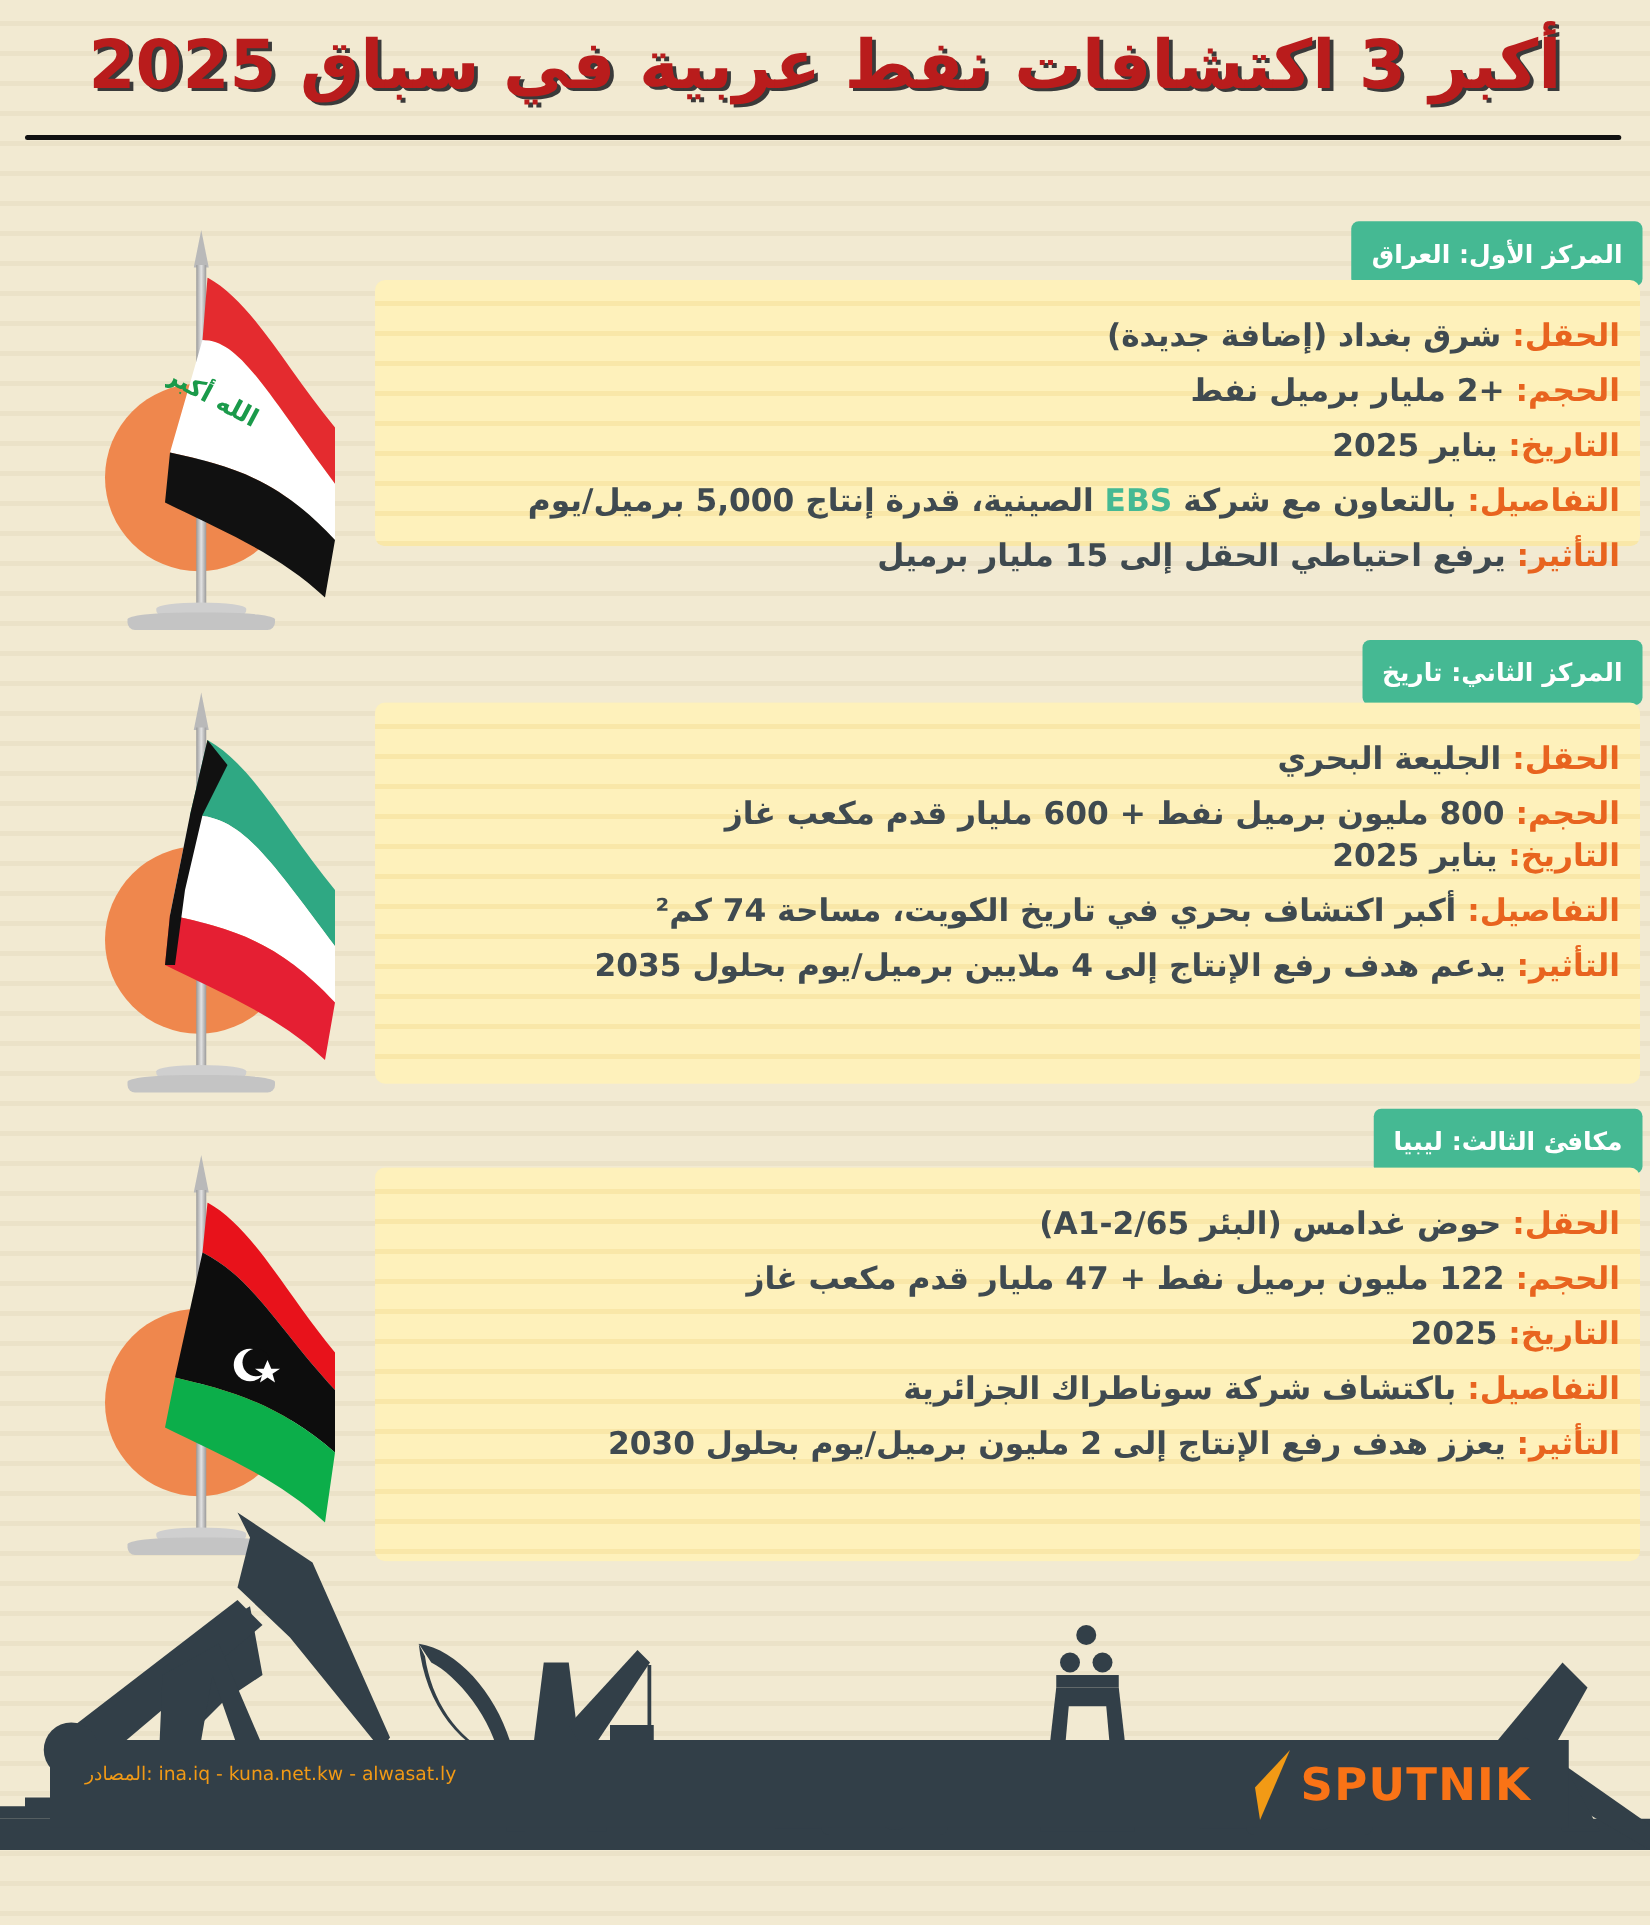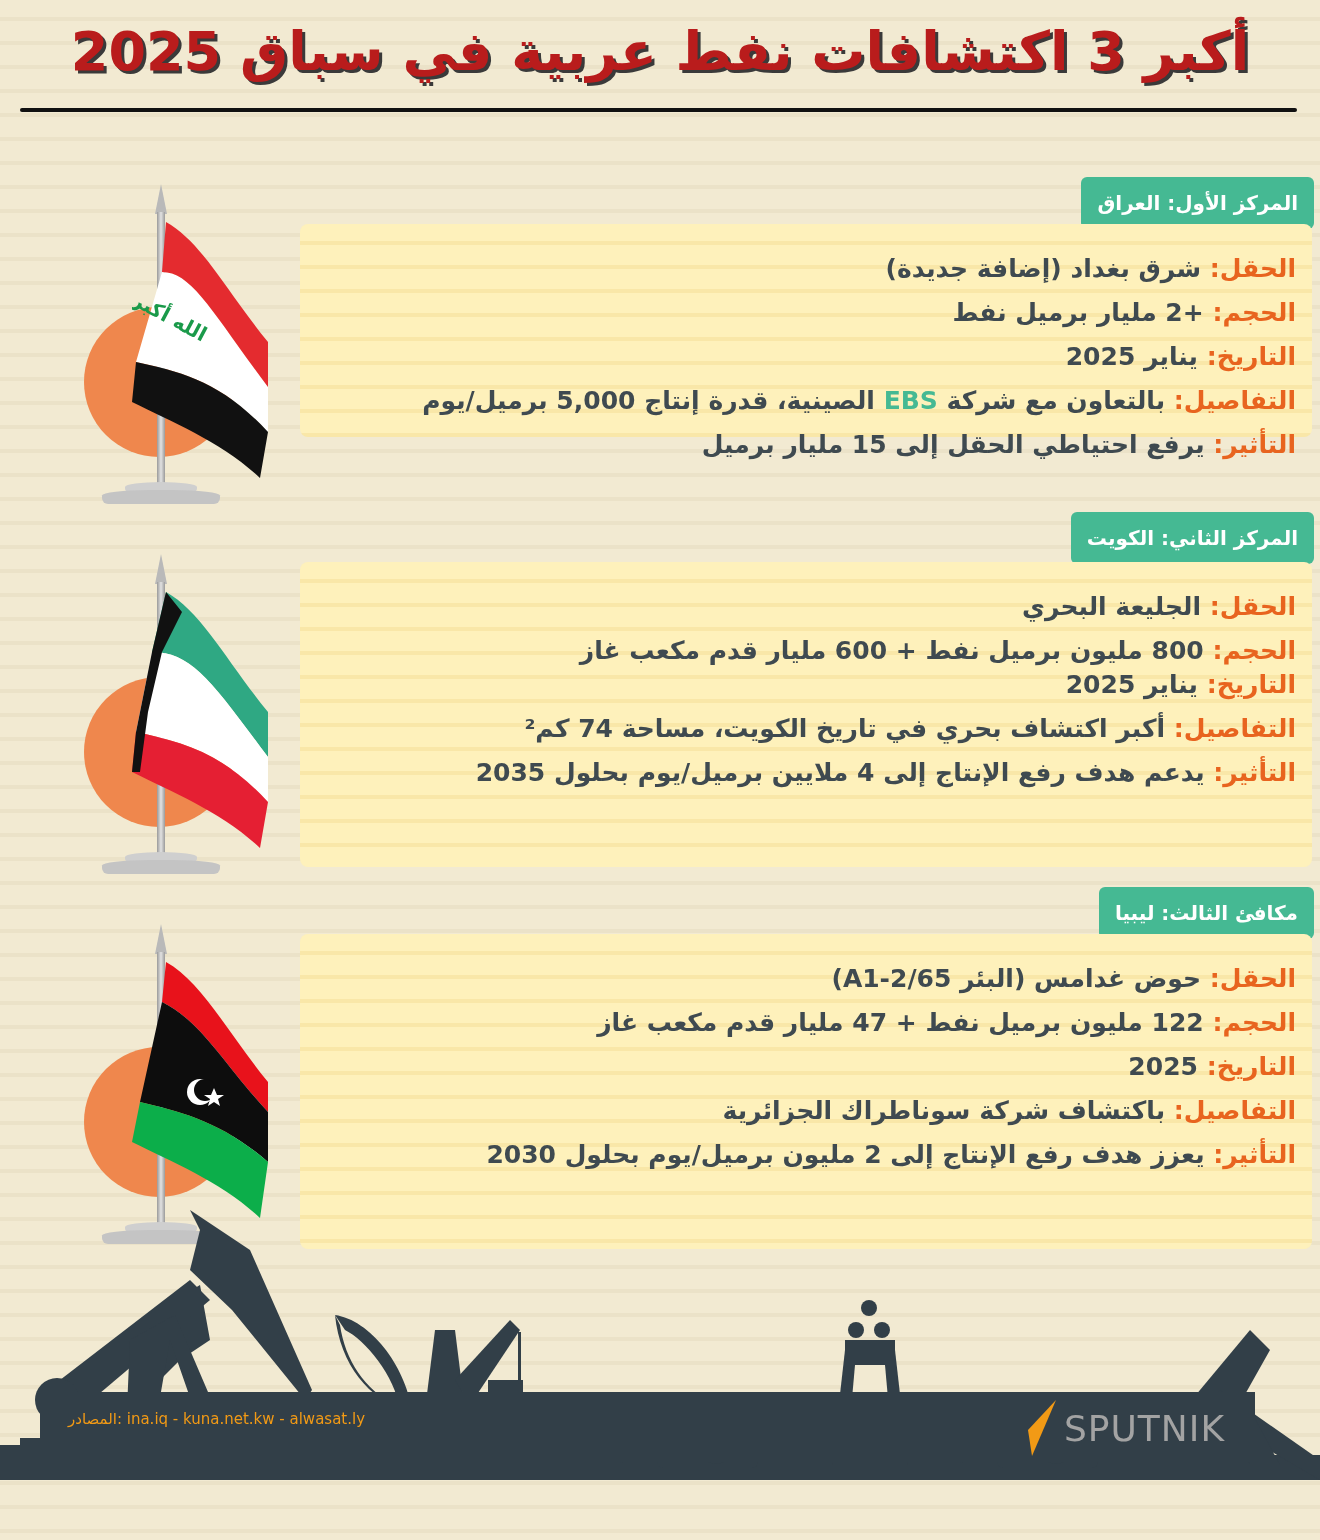--- a/index.html
+++ b/index.html
@@ -69,21 +69,21 @@
     .footer {
       position: absolute; left: 0; top: 1392px; width: 1215px; height: 70px;
       background: #323f48;
       margin-left: 40px;
     }
     .sources {
       position: absolute; left: 28px; top: 18px; direction: ltr;
       font-size: 15px; color: #f29a15; white-space: nowrap;
     }
     .logo { position: absolute; right: 30px; top: 8px; display: flex; align-items: center; direction: ltr; }
-    .logo-text { color: #a3a3a3; font-size: 36px; font-weight: normal; letter-spacing: 1px; margin-left: 6px; }
+    .logo-text { color: #f97316; font-size: 36px; font-weight: bold; letter-spacing: 1px; margin-left: 6px; }
   </style>
 </head>
 <body>
 
 <h1 class="title">أكبر 3 اكتشافات نفط عربية في سباق 2025</h1>
 <div class="title-rule"></div>
 
 <div class="section" style="top:172px;">
   <div class="flag-wrap" style="top:0px;">
     <div class="sun"></div>
@@ -117,21 +117,21 @@
     <svg class="flag-svg" width="140" height="260" viewBox="0 0 140 260">
       <path d="M34 0 C70 20, 95 70, 136 120 L136 165 C80 90, 60 60, 20 60 Z" fill="#2fa883"></path>
       <path d="M20 60 C60 60, 80 90, 136 165 L136 210 C90 160, 50 150, 4 140 Z" fill="#ffffff"></path>
       <path d="M4 140 C50 150, 90 160, 136 210 L128 256 C90 220, 40 200, 0 180 Z" fill="#e51f33"></path>
       <path d="M34 0 L20 60 L4 140 L0 180 L8 180 L16 120 L30 60 L50 20 Z" fill="#111"></path>
     </svg>
     <div class="base1"></div>
     <div class="base2"></div>
   </div>
 
-  <div class="badge" style="top:0px;">المركز الثاني: الكويت</div>
+  <div class="badge" style="top:0px;">المركز الثاني: تاريخ</div>
   <div class="card" style="top:50px; height:305px;">
     <div class="row"><span class="label">الحقل:</span> <span>الجليعة البحري</span></div>
     <div class="row" style="margin-bottom:0;"><span class="label">الحجم:</span> <span>800 مليون برميل نفط + 600 مليار قدم مكعب غاز</span></div>
     <div class="row"><span class="label">التاريخ:</span> <span>يناير 2025</span></div>
     <div class="row"><span class="label">التفاصيل:</span> <span>أكبر اكتشاف بحري في تاريخ الكويت، مساحة 74 كم²</span></div>
     <div class="row"><span class="label">التأثير:</span> <span>يدعم هدف رفع الإنتاج إلى 4 ملايين برميل/يوم بحلول 2035</span></div>
   </div>
 </div>
 
 <div class="section" style="top:882px;">

